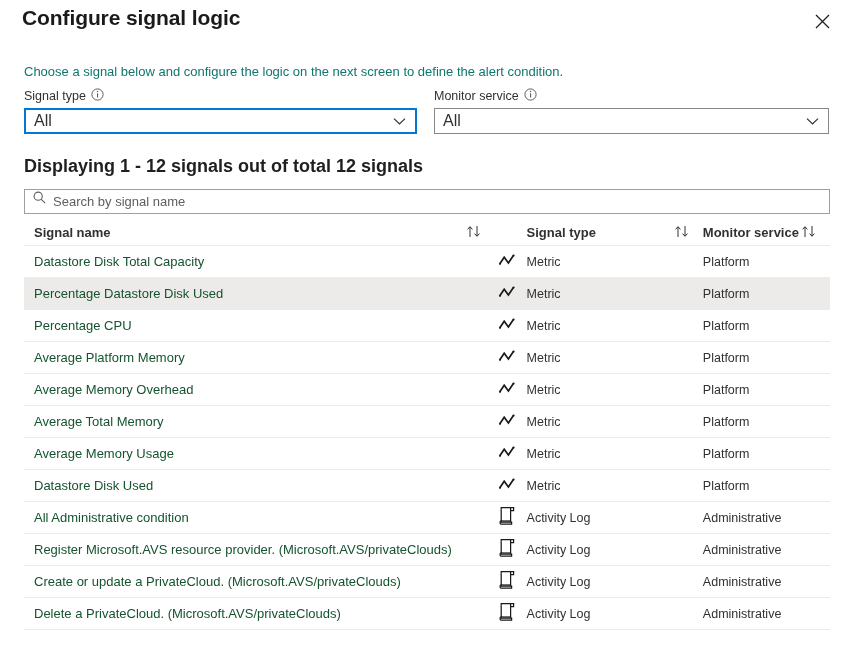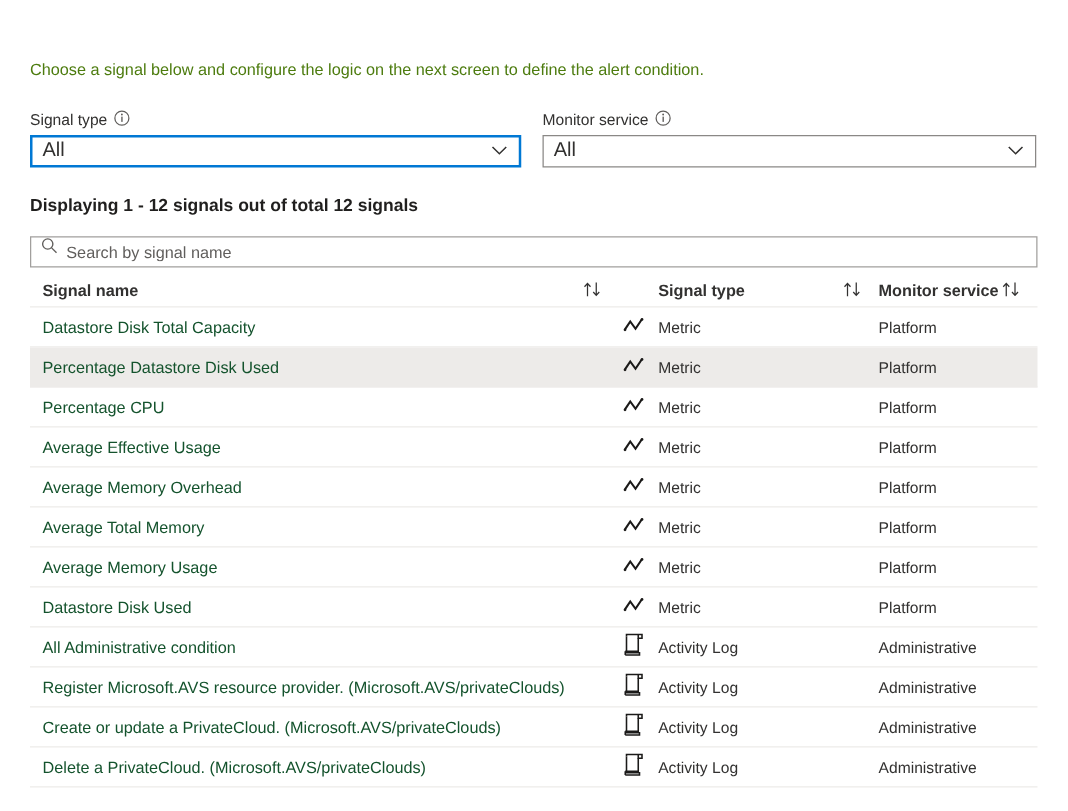--- a/index.html
+++ b/index.html
@@ -26,22 +26,22 @@
   .close-btn {
     position: absolute; right: 16px; top: 5px;
     width: 32px; height: 32px;
     display: flex; align-items: center; justify-content: center;
     cursor: pointer; background: transparent; border: none; padding: 0;
   }
   .close-btn svg { display:block; }
 
   
   .description {
-    position: absolute; left: 24px; top: 48px;
-    font-size: 13px; color: #4d7c0f; white-space: nowrap;
+    position: absolute; left: 24px; top: 64px;
+    font-size: 13px; color: #0f766e; white-space: nowrap;
   }
 
   
   .field { position: absolute; top: 88px; }
   .field.left  { left: 24px;  width: 393px; }
   .field.right { left: 434px; width: 395px; }
 
   .field-label {
     display: flex; align-items: center; gap: 5px;
     font-size: 12.5px; color: #323130; margin-bottom: 4px;
@@ -58,21 +58,21 @@
   .dropdown.focused { border: 2px solid #0078d4; }
   .dropdown.normal  { border: 1px solid #8a8886; }
   .chevron {
     position: absolute; right: 9px; top: 50%;
     transform: translateY(-50%); display: block;
   }
 
   
   .displaying {
     position: absolute; left: 24px; top: 156px;
-    font-size: 14px; font-weight: 700; color: #201f1e; white-space: nowrap;
+    font-size: 18px; font-weight: 700; color: #201f1e; white-space: nowrap;
   }
 
   
   .searchbox {
     position: absolute; left: 24px; top: 189px;
     width: 806px; height: 25px;
     border: 1px solid #a19f9d; background:#fff;
     display: flex; padding: 0 8px; gap: 7px;
     cursor: text;
   }
@@ -122,20 +122,30 @@
 
   .sort-ico { display:block; cursor: pointer; }
   .type-ico { display:block; }
   .cell-text { white-space: nowrap; }
 </style>
 </head>
 <body>
 
 <div class="panel">
 
+  <div class="header-row">
+    <div class="panel-title">Configure signal logic</div>
+    <button class="close-btn">
+      <span>
+        <svg width="15" height="15" viewBox="0 0 15 15">
+          <path d="M1 1 L14 14 M14 1 L1 14" stroke="#201f1e" stroke-width="1.3" fill="none"></path>
+        </svg>
+      </span>
+    </button>
+  </div>
 
   <div class="description">Choose a signal below and configure the logic on the next screen to define the alert condition.</div>
 
   <div class="field left">
     <div class="field-label">
       <span>Signal type</span>
       <span class="info-icon">
         <svg width="13" height="13" viewBox="0 0 13 13">
           <circle cx="6.5" cy="6.5" r="5.6" fill="none" stroke="#605e5c" stroke-width="1"></circle>
           <circle cx="6.5" cy="3.6" r="0.75" fill="#605e5c"></circle>
@@ -284,21 +294,21 @@
             <span class="cell-text">Metric</span>
           </div>
           <div class="c-sort2"></div>
           <div class="c-svc">
             <span class="cell-text">Platform</span>
           </div>
           <div class="c-sort3"></div>
         </div>
         <div class="grid-row">
           <div class="c-name">
-            <a class="signal-link">Average Effective Usage</a>
+            <a class="signal-link">Average Platform Memory</a>
           </div>
           <div class="c-sort1"></div>
           <div class="c-typeico">
             <span class="type-ico"><svg width="18" height="14" viewBox="0 0 18 14">
                 <path d="M2 10.5 L6.2 4.2 L10.4 10.0 L15.4 2.6" stroke="#1b1a19" stroke-width="1.7" fill="none" stroke-linejoin="miter"></path>
                 <circle cx="2" cy="10.8" r="1.1" fill="#1b1a19"></circle>
                 <circle cx="15.6" cy="2.5" r="1.1" fill="#1b1a19"></circle>
               </svg></span>
           </div>
           <div class="c-type">

